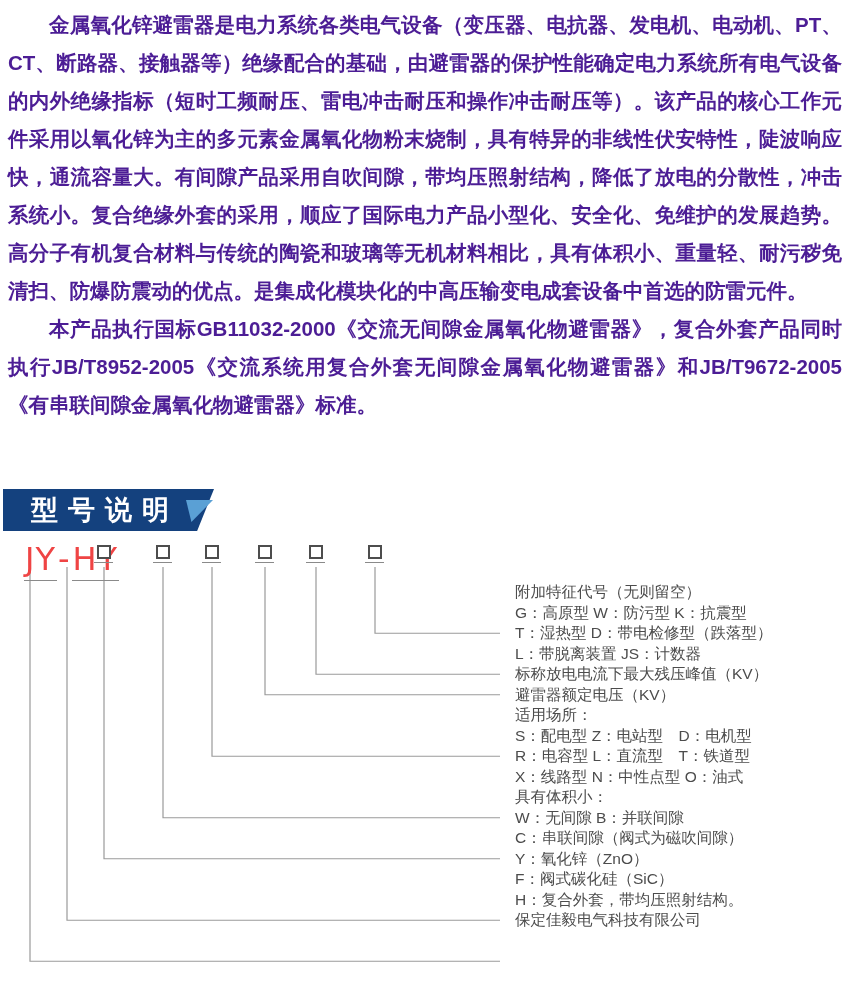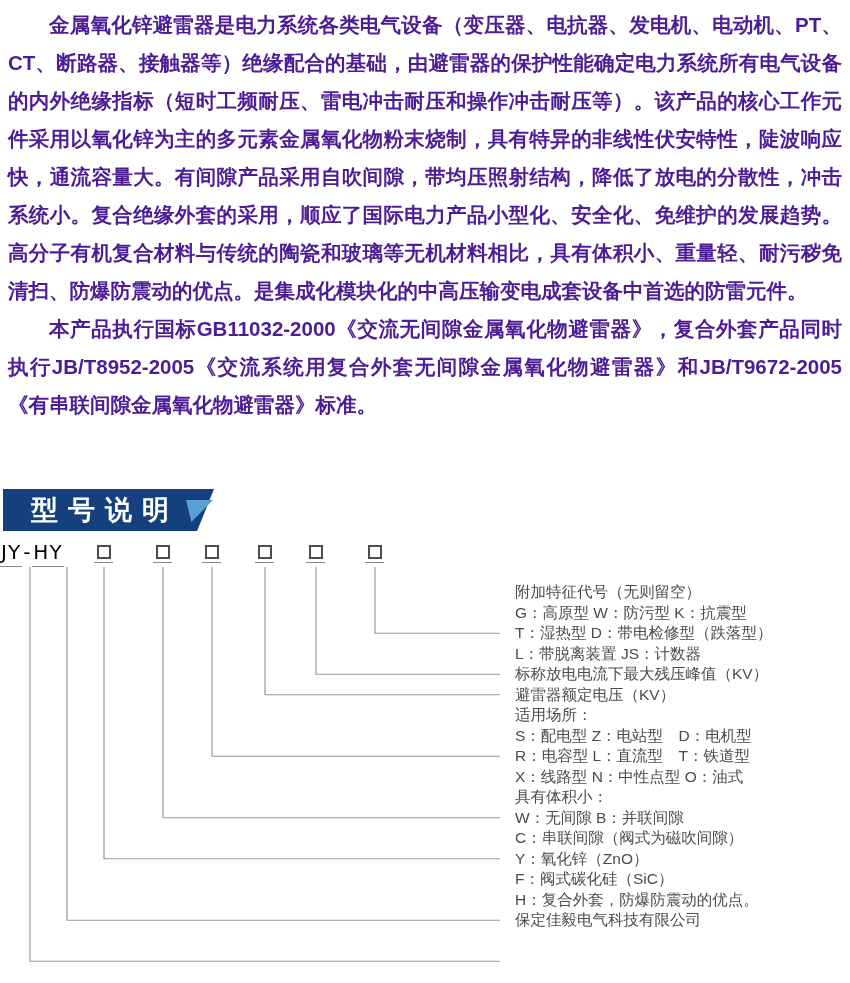--- a/index.html
+++ b/index.html
@@ -31,22 +31,22 @@
     color:#ffffff; font-size:27px; font-weight:bold;
     letter-spacing:10px; padding-left:28px; white-space:nowrap;
   }
   .banner-fold {
     position:absolute; left:186px; top:500px; width:27px; height:22px;
     clip-path: polygon(0 0, 100% 0, 20% 100%);
   }
 
   
   .model-prefix {
-    position:absolute; left:0; top:540px;
-    font-size:20px; color:#000000; font-weight:500;
+    position:absolute; left:24px; top:540px;
+    font-size:32px; color:#ef4444; font-weight:500;
     font-family:"DejaVu Sans","Liberation Sans",sans-serif;
     letter-spacing:1px; white-space:nowrap;
   }
   .model-seg { display:inline-block; border-bottom:1px solid #8a8a8a; padding:0 1px 2px 1px; }
   .model-sep { display:inline-block; padding:0 1px 2px 1px; }
 
   .box-col {
     position:absolute; top:545px;
     display:flex; flex-direction:column; align-items:center; gap:3px;
   }
@@ -129,17 +129,17 @@
       <div class="label-line">避雷器额定电压（KV）</div>
       <div class="label-line">适用场所：</div>
       <div class="label-line">S：配电型 Z：电站型　D：电机型</div>
       <div class="label-line">R：电容型 L：直流型　T：铁道型</div>
       <div class="label-line">X：线路型 N：中性点型 O：油式</div>
       <div class="label-line">具有体积小：</div>
       <div class="label-line">W：无间隙  B：并联间隙</div>
       <div class="label-line">C：串联间隙（阀式为磁吹间隙）</div>
       <div class="label-line">Y：氧化锌（ZnO）</div>
       <div class="label-line">F：阀式碳化硅（SiC）</div>
-      <div class="label-line">H：复合外套，防爆防震动的优点。</div>
+      <div class="label-line">H：复合外套，带均压照射结构。</div>
       <div class="label-line">保定佳毅电气科技有限公司</div>
     </div>
 
 </div>
 
 </body></html>

